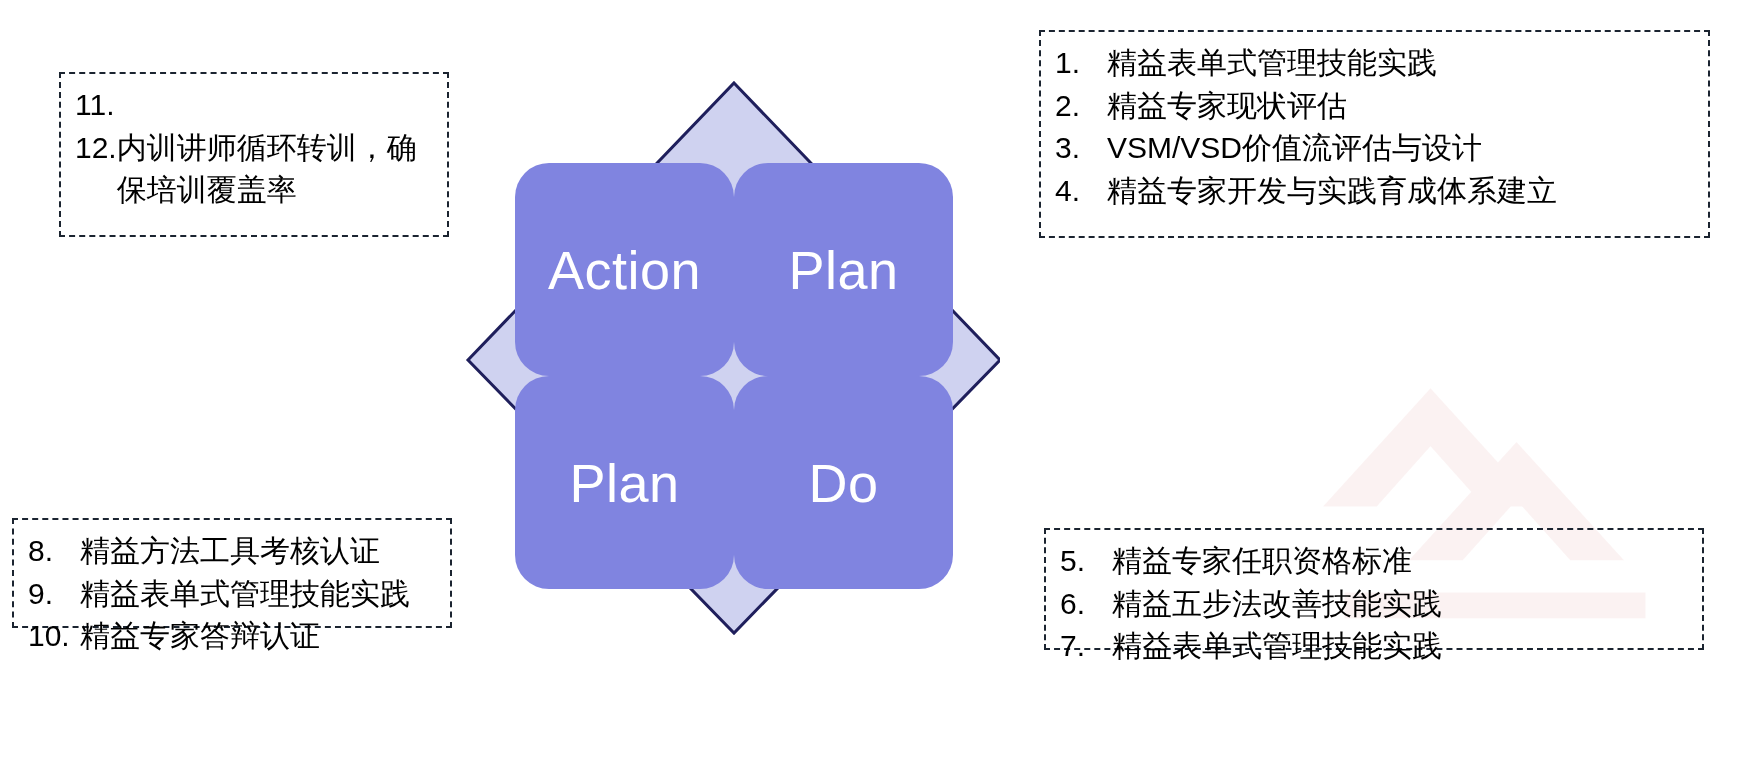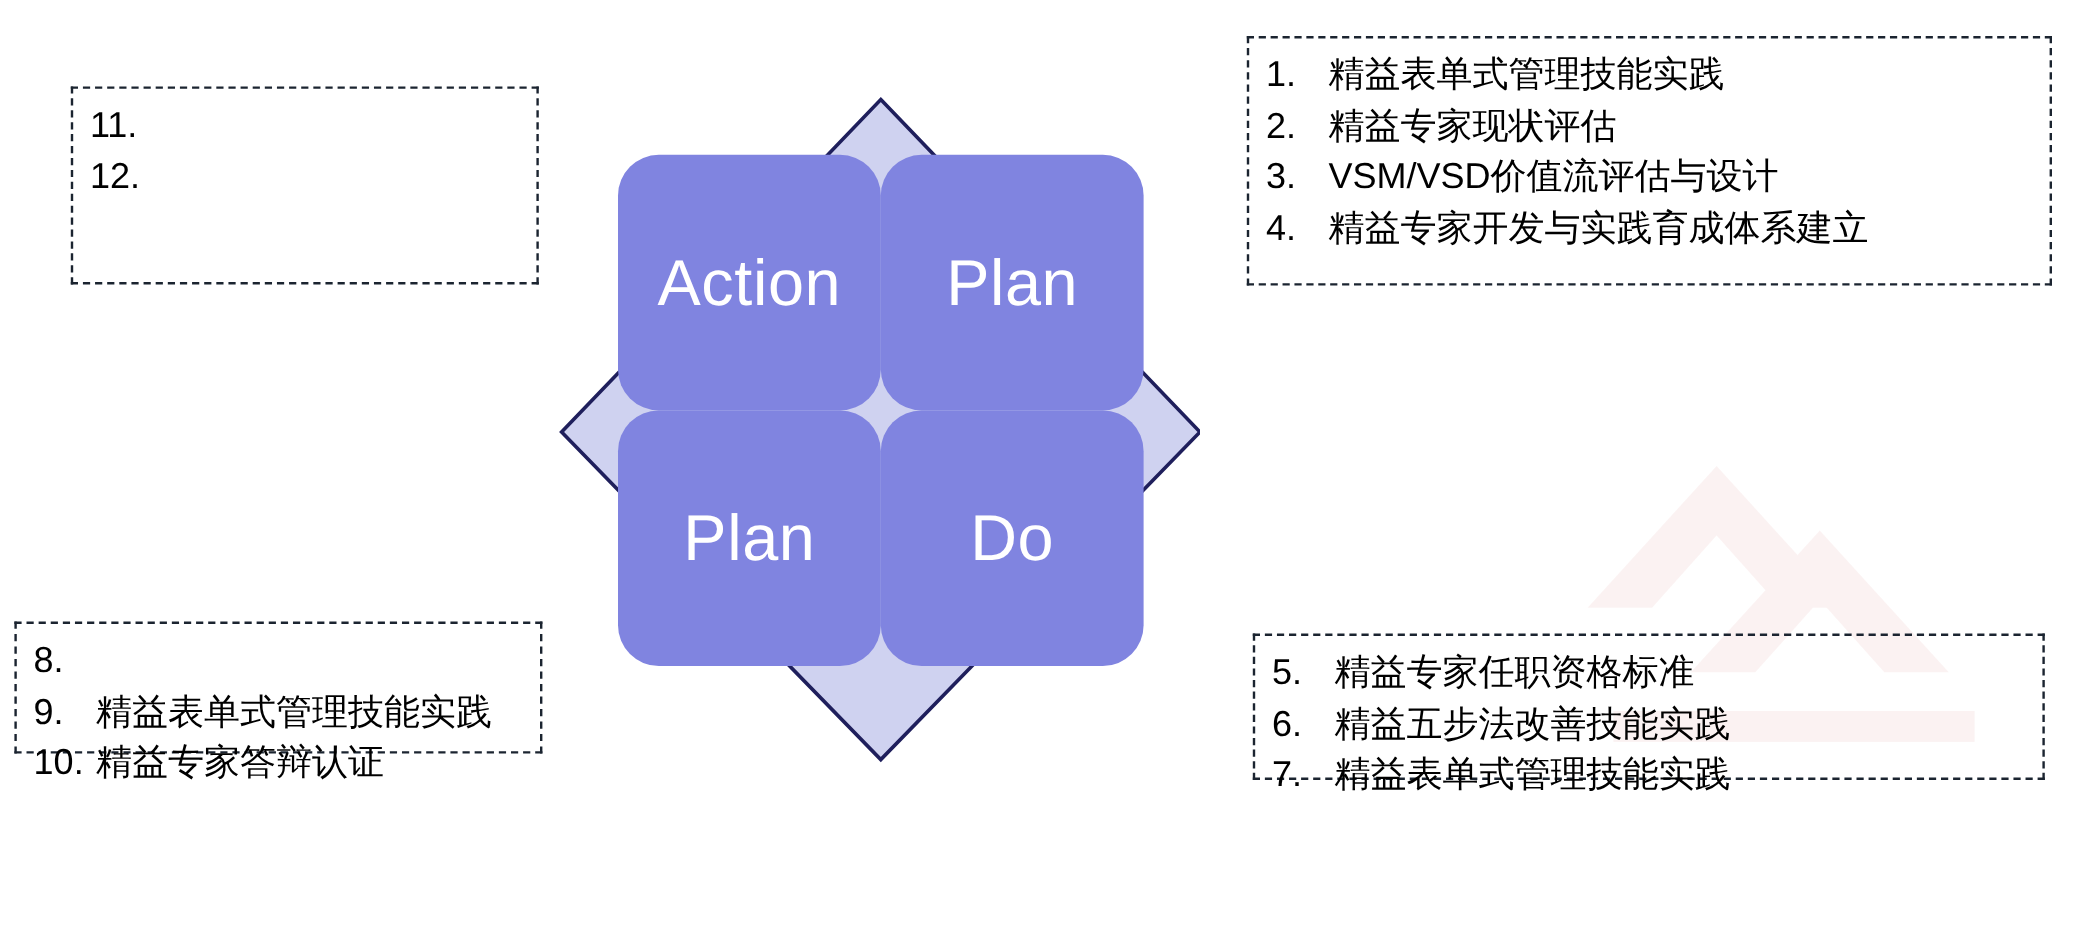--- a/index.html
+++ b/index.html
@@ -39,21 +39,21 @@
     height: 560px;
   }
   .diamond-svg {
     position: absolute;
     left: 0;
     top: 0;
   }
   .quad-grid {
     position: absolute;
     left: 60px;
-    top: 51px;
+    top: 85px;
     width: 438px;
     height: 426px;
     display: grid;
     grid-template-columns: 1fr 1fr;
     grid-template-rows: 1fr 1fr;
   }
   .quad {
     background: #8084e0;
     border-radius: 34px;
     display: flex;
@@ -134,42 +134,42 @@
         <span>Do</span>
       </div>
     </div>
   </div>
 
   <div class="note" id="note-top-left">
     <div class="note-line">
       <span class="note-num narrow">11.</span>
     </div>
     <div class="note-line">
-      <span class="note-num narrow">12.</span>
+      <span class="note-num narrow">12.</span><span class="note-text">内训讲师循环转训，确保培训覆盖率</span>
     </div>
   </div>
 
   <div class="note" id="note-top-right">
     <div class="note-line">
       <span class="note-num wide">1.</span><span class="note-text">精益表单式管理技能实践</span>
     </div>
     <div class="note-line">
       <span class="note-num wide">2.</span><span class="note-text">精益专家现状评估</span>
     </div>
     <div class="note-line">
       <span class="note-num wide">3.</span><span class="note-text">VSM/VSD价值流评估与设计</span>
     </div>
     <div class="note-line">
       <span class="note-num wide">4.</span><span class="note-text">精益专家开发与实践育成体系建立</span>
     </div>
   </div>
 
   <div class="note" id="note-bot-left">
     <div class="note-line">
-      <span class="note-num wide">8.</span>
+      <span class="note-num wide">8.</span><span class="note-text">精益方法工具考核认证</span>
     </div>
     <div class="note-line">
       <span class="note-num wide">9.</span><span class="note-text">精益表单式管理技能实践</span>
     </div>
     <div class="note-line">
       <span class="note-num wide">10.</span><span class="note-text">精益专家答辩认证</span>
     </div>
   </div>
 
   <div class="note" id="note-bot-right">

